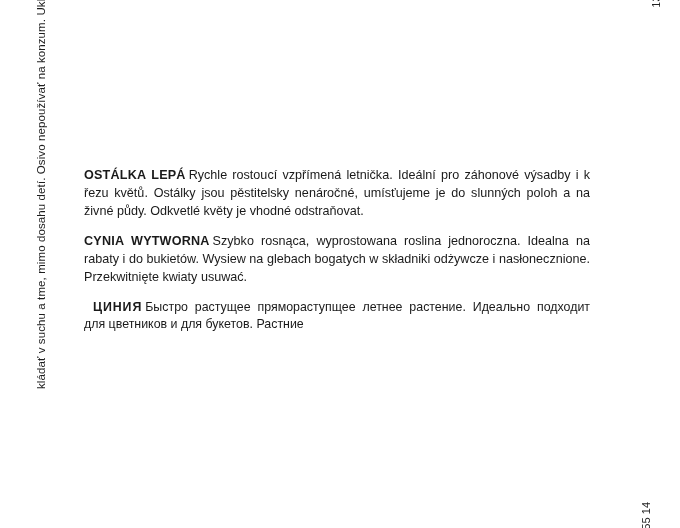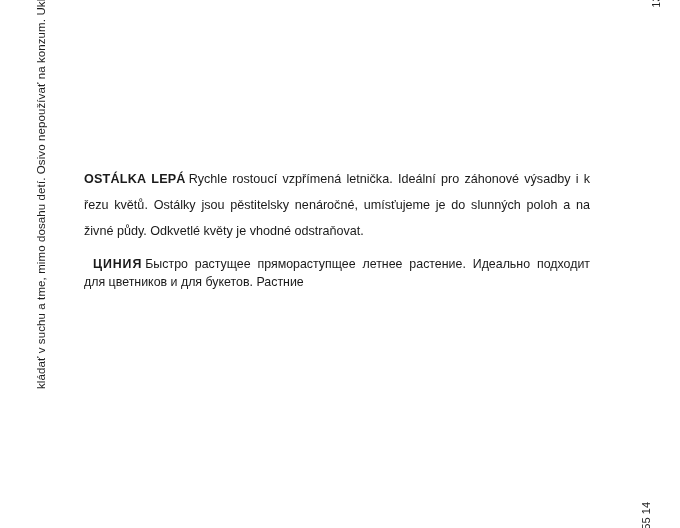--- a/index.html
+++ b/index.html
@@ -85,21 +85,21 @@
   
   .content {
     position: absolute;
     left: 84px;
     top: 153px;
     width: 506px;
   }
   .entry {
     margin-bottom: 9px;
     font-size: 12.6px;
-    line-height: 26px;
+    line-height: 18px;
     text-align: justify;
     text-justify: inter-word;
   }
   .entry:last-child { margin-bottom: 0; }
   .lang {
     font-weight: bold;
     letter-spacing: 0.2px;
     margin-right: 3px;
   }
   .lang.wide { letter-spacing: 0.9px; padding-left: 9px; }
@@ -119,20 +119,23 @@
   <div class="side-text right-text">ustria  60 55 14</div>
 
 
   <div class="content">
 
     <p class="entry">
       <span class="lang">OSTÁLKA LEPÁ</span><span class="body-text">Rychle rostoucí vzpřímená letnička. Ideální pro záhonové výsadby i k řezu květů. Ostálky jsou pěstitelsky nenáročné, umísťujeme je do slunných poloh a na živné půdy. Odkvetlé květy je vhodné odstraňovat.</span>
     </p>
 
 
+    <p class="entry">
+      <span class="lang">CYNIA WYTWORNA</span><span class="body-text">Szybko rosnąca, wyprostowana roslina jednoroczna. Idealna na rabaty i do bukietów. Wysiew na glebach bogatych w składniki odżywcze i nasłonecznione. Przekwitnięte kwiaty usuwać.</span>
+    </p>
 
 
     <p class="entry ru">
       <span class="lang wide">ЦИНИЯ</span><span class="body-text">Быстро растущее прямораступщее летнее растение. Идеально подходит для цветников и для букетов. Растние</span>
     </p>
 
   </div>
 </div>
 
 </body></html>

